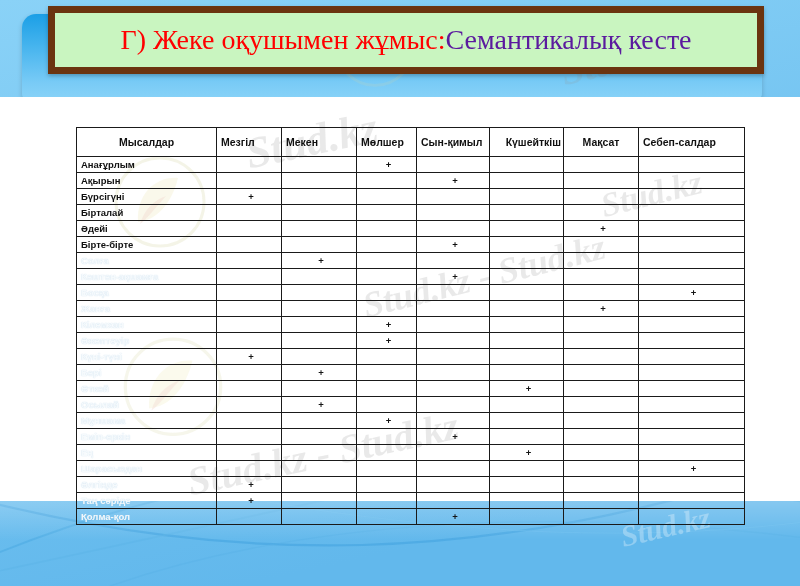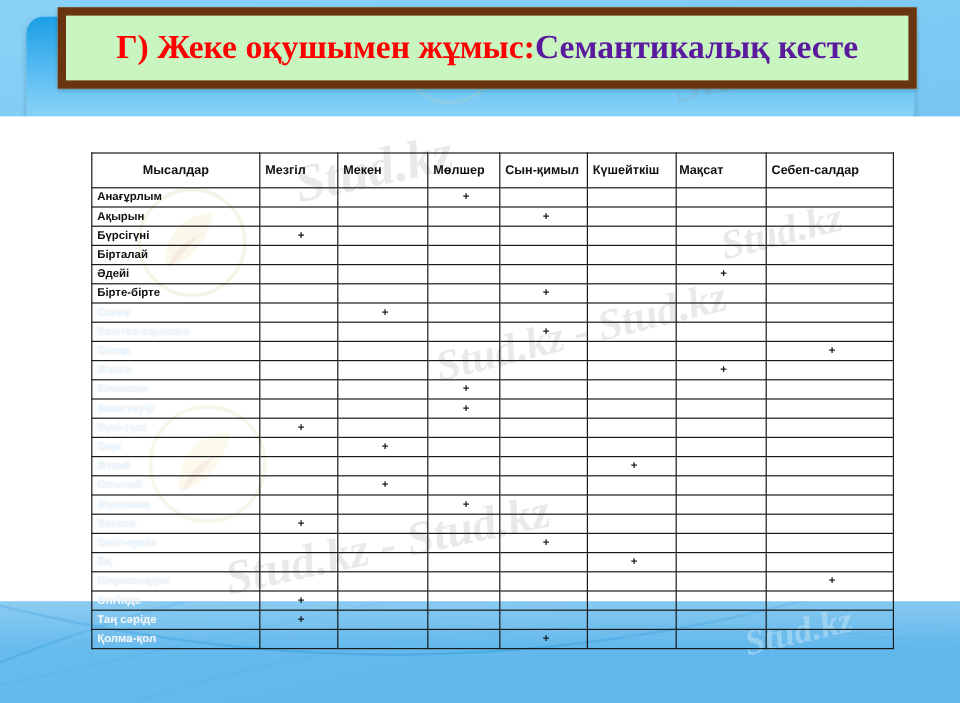--- a/index.html
+++ b/index.html
@@ -33,21 +33,21 @@
   .title-frame{
     position:absolute;left:48px;top:6px;width:716px;height:68px;
     background:#c9f5c0;
     border:7px solid #6b3410;
     box-sizing:border-box;
     box-shadow:0 2px 4px rgba(0,0,0,.25);
     display:flex;align-items:center;justify-content:center;
   }
   .title-text{
     font-family:"Liberation Serif", serif;
-    font-weight:bold;font-size:28px;white-space:nowrap;line-height:1;
+    font-weight:normal;font-size:28px;white-space:nowrap;line-height:1;
   }
   .t-red{color:#ff0000;}
   .t-purple{color:#5b1a9e;}
 
   
   .wm{
     position:absolute;color:rgba(120,120,120,.16);
     font-family:"Liberation Serif", serif;font-weight:bold;font-style:italic;
     white-space:nowrap;pointer-events:none;user-select:none;
   }
@@ -59,21 +59,21 @@
   .tbl-wrap{position:absolute;left:76px;top:127px;width:668px;}
   table.sem{border-collapse:collapse;width:668px;table-layout:fixed;
             font-family:Liberation Sans, sans-serif;}
   table.sem th, table.sem td{
     border:1px solid #1a1a1a;
     height:15px;line-height:13px;padding:0 0 0 4px;
     font-size:9.5px;font-weight:bold;color:#101010;
     overflow:hidden;white-space:nowrap;
   }
   table.sem thead th{
-    height:28px;font-size:10.5px;text-align:left;padding:0 2px;vertical-align:middle;
+    height:28px;font-size:10.5px;text-align:center;padding:0 2px;vertical-align:middle;
   }
   table.sem th.ex-head{text-align:center;}
   td.mark{text-align:center;padding:0;font-size:11px;}
   td.lbl{text-align:left;}
   tr.faded td{color:rgba(255,255,255,.85);text-shadow:0 0 1px rgba(170,205,230,.9);}
   tr.faded td.mark{color:#151515;text-shadow:none;}
   .c0{width:140px;}.c1{width:65px;}.c2{width:75px;}.c3{width:60px;}
   .c4{width:73px;}.c5{width:74px;}.c6{width:75px;}.c7{width:106px;}
 </style>
 </head>
@@ -140,21 +140,21 @@
         <col class="c6">
         <col class="c7">
     </colgroup>
     <thead>
       <tr>
         <th class="ex-head">Мысалдар</th>
         <th style="text-align:left;padding-left:4px;">Мезгіл</th>
         <th style="text-align:left;padding-left:4px;">Мекен</th>
         <th style="text-align:left;padding-left:4px;">Мөлшер</th>
         <th style="text-align:left;padding-left:4px;">Сын-қимыл</th>
-        <th style="text-align:left;padding-left:4px;">Күшейткіш</th>
+        <th style="text-align:right;padding-left:4px;">Күшейткіш</th>
         <th>Мақсат</th>
         <th style="text-align:left;padding-left:4px;">Себеп-салдар</th>
       </tr>
     </thead>
     <tbody id="sem-body">
         <tr>
           <td class="lbl">Анағұрлым</td>
           <td class="mark"></td>
           <td class="mark"></td>
           <td class="mark">+</td>
@@ -317,30 +317,20 @@
           <td class="lbl">Мұншама</td>
           <td class="mark"></td>
           <td class="mark"></td>
           <td class="mark">+</td>
           <td class="mark"></td>
           <td class="mark"></td>
           <td class="mark"></td>
           <td class="mark"></td>
         </tr>
         <tr class="faded">
-          <td class="lbl">Бағана</td>
-          <td class="mark">+</td>
-          <td class="mark"></td>
-          <td class="mark"></td>
-          <td class="mark"></td>
-          <td class="mark"></td>
-          <td class="mark"></td>
-          <td class="mark"></td>
-        </tr>
-        <tr class="faded">
           <td class="lbl">Еміп-еркін</td>
           <td class="mark"></td>
           <td class="mark"></td>
           <td class="mark"></td>
           <td class="mark">+</td>
           <td class="mark"></td>
           <td class="mark"></td>
           <td class="mark"></td>
         </tr>
         <tr class="faded">

